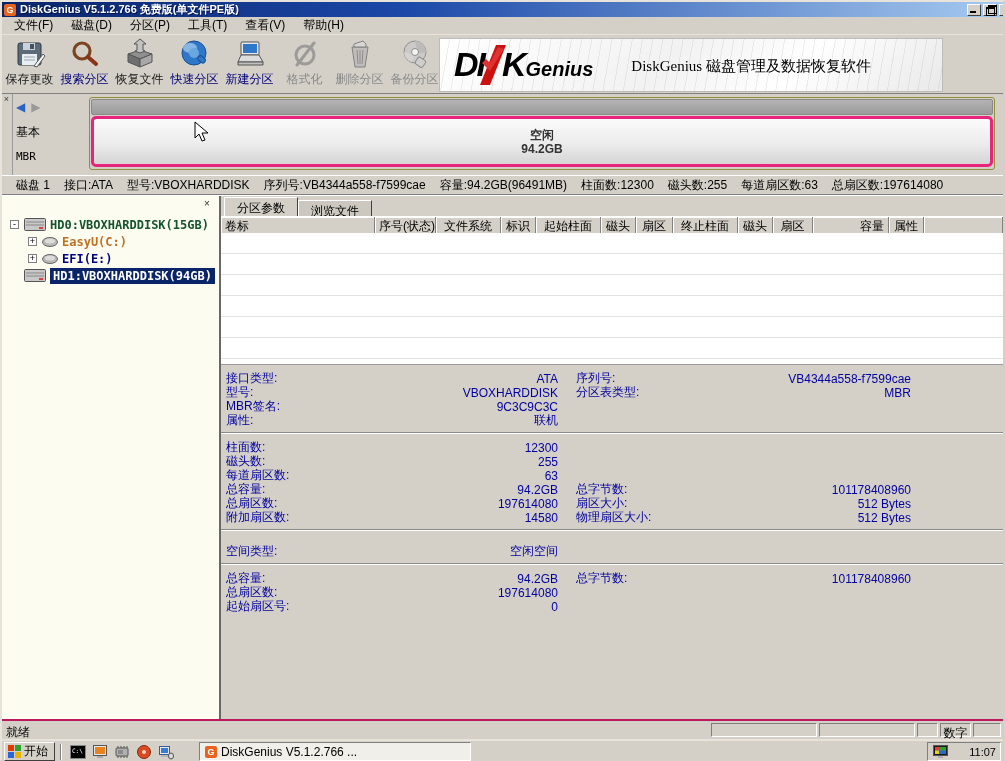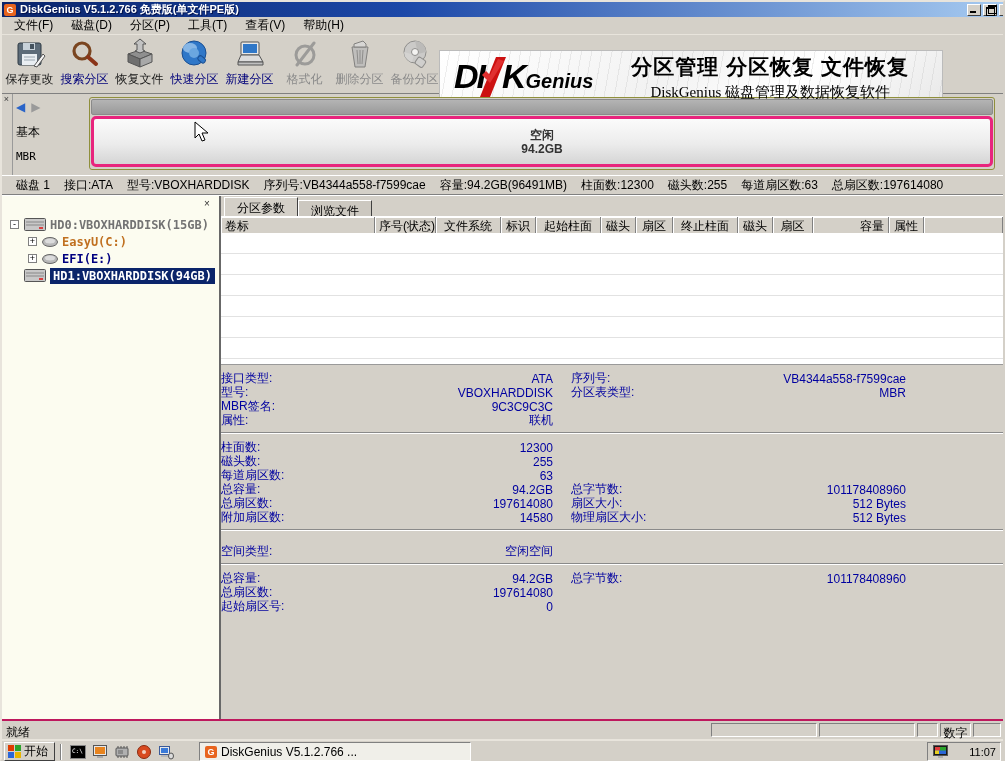--- a/index.html
+++ b/index.html
@@ -42,21 +42,21 @@
   .tbtn { width:55px; display:flex; flex-direction:column; align-items:center;
     justify-content:flex-start; padding-top:3px; }
   .tbtn svg { width:32px; height:32px; }
   .tbtn .tlabel { font-size:12px; margin-top:1px; white-space:nowrap; }
   .tbtn.on .tlabel { color:#00007a; }
   .tbtn.dark .tlabel { color:#1a1a1a; }
   .tbtn.off .tlabel { color:#8a8a8a; }
   .tbtn.off svg { filter:grayscale(1); opacity:.75; }
 
   
-  .banner { position:absolute; left:437px; top:15px; width:504px; height:54px;
+  .banner { position:absolute; left:437px; top:3px; width:504px; height:54px;
     background:linear-gradient(135deg,#ffffff 0%,#f2f2f2 45%,#ffffff 70%,#e9e9e9 100%);
     border:1px solid #bbb; display:flex; align-items:center; overflow:hidden; }
   .banner::before { content:""; position:absolute; inset:0;
     background:repeating-linear-gradient(100deg,transparent 0 9px,rgba(160,160,160,.18) 9px 10px);
     pointer-events:none; }
   .logo { display:flex; align-items:baseline; margin-left:14px; position:relative; z-index:1; }
   .logo-di,.logo-k { font-weight:bold; font-style:italic; font-size:34px; letter-spacing:-2px; }
   .logo-swoosh { width:26px; height:40px; margin:0 -4px; align-self:center; }
   .logo-genius { font-weight:bold; font-style:italic; font-size:20px; margin-left:1px; }
   .banner-text { margin-left:38px; text-align:center; position:relative; z-index:1; }
@@ -94,21 +94,21 @@
     line-height:11px; text-align:center; color:#333; }
   .tree-items { padding-top:20px; }
   .titem { height:17px; display:flex; align-items:center; white-space:nowrap;
     font-family:"DejaVu Sans Mono","Liberation Mono",monospace; font-weight:bold; font-size:12px; }
   .expander { width:9px; height:9px; border:1px solid #808080; background:#fff; font-size:9px;
     line-height:7px; text-align:center; color:#000; flex:0 0 auto;
     font-family:"Liberation Sans",sans-serif; font-weight:normal; }
   .expander.blank { border-color:transparent; background:transparent; color:transparent; }
   .t-ind0 { margin-left:8px; } .t-ind1 { margin-left:26px; }
   .ticon { margin:0 4px 0 5px; flex:0 0 auto; }
-  .tlabel-hd0 { color:#737373; }
+  .tlabel-hd0 { color:#14532d; }
   .tlabel-easyu { color:#c07020; }
   .tlabel-efi { color:#000080; }
   .titem.selected .tsel { background:#0a246a; color:#fff; padding:1px 3px; }
 
   .right { flex:1; display:flex; flex-direction:column; background:#d4d0c8; min-width:0; }
 
   
   .tabs { height:20px; display:flex; align-items:flex-end; padding-left:3px; background:#d4d0c8; }
   .tab { padding:2px 12px 2px; border:1px solid; border-bottom:none;
     border-color:#fff #404040 transparent #fff; background:#d4d0c8; font-size:12px; }
@@ -121,21 +121,21 @@
     font-size:12px; white-space:nowrap; overflow:hidden; text-align:center; flex:0 0 auto; }
   .th.left { text-align:left; } .th.right { text-align:right; }
   .tbody { height:131px; background:#fff;
     background-image:repeating-linear-gradient(to bottom,transparent 0 20px,#e2e2e2 20px 21px); }
 
   
   .details { flex:1; background:#d4d0c8; border-top:1px solid #9a9a9a; overflow:hidden;
     font-size:12px; color:#0000a0; }
   .sect { padding:5px 0 6px; }
   .drow { display:grid; grid-template-columns:150px 182px 18px 150px 185px; height:14px;
-    align-items:center; }
+    padding-left:5px; align-items:center; }
   .dl { white-space:nowrap; }
   .dv { text-align:right; font-family:Liberation Sans, sans-serif; white-space:nowrap; }
   .groove { height:2px; border-top:1px solid #8a8a8a; border-bottom:1px solid #fff; }
 
   
   .statusbar { height:20px; display:flex; align-items:stretch; gap:2px; padding:2px 2px 2px 0;
     border-top:2px solid #be185d; }
   .sb-msg { flex:1; padding:1px 4px; }
   .sb-panel { border:1px solid; border-color:#808080 #fff #fff #808080; background:#d4d0c8;
     text-align:center; padding-top:1px; }
@@ -264,21 +264,20 @@
       <div class="logo">
         <span class="logo-di">DI</span>
         <svg class="logo-swoosh" viewBox="0 0 26 40">
           <path d="M16 0 L26 0 L10 40 L0 40 Z" fill="#cc1111"></path>
           <path d="M2 18 L10 26 L24 4 L18 2 L10 18 L6 14 Z" fill="#e03030"></path>
         </svg>
         <span class="logo-k">K</span>
         <span class="logo-genius">Genius</span>
       </div>
       <div class="banner-text">
-        <div class="banner-headline">分区管理 分区恢复 文件恢复</div>
         <div class="banner-subline">DiskGenius 磁盘管理及数据恢复软件</div>
       </div>
     </div>
   </div>
 
   <div class="diskpanel">
     <div class="left-strip">
       <div class="strip-close">×</div>
     </div>
     <div class="mini-nav">

